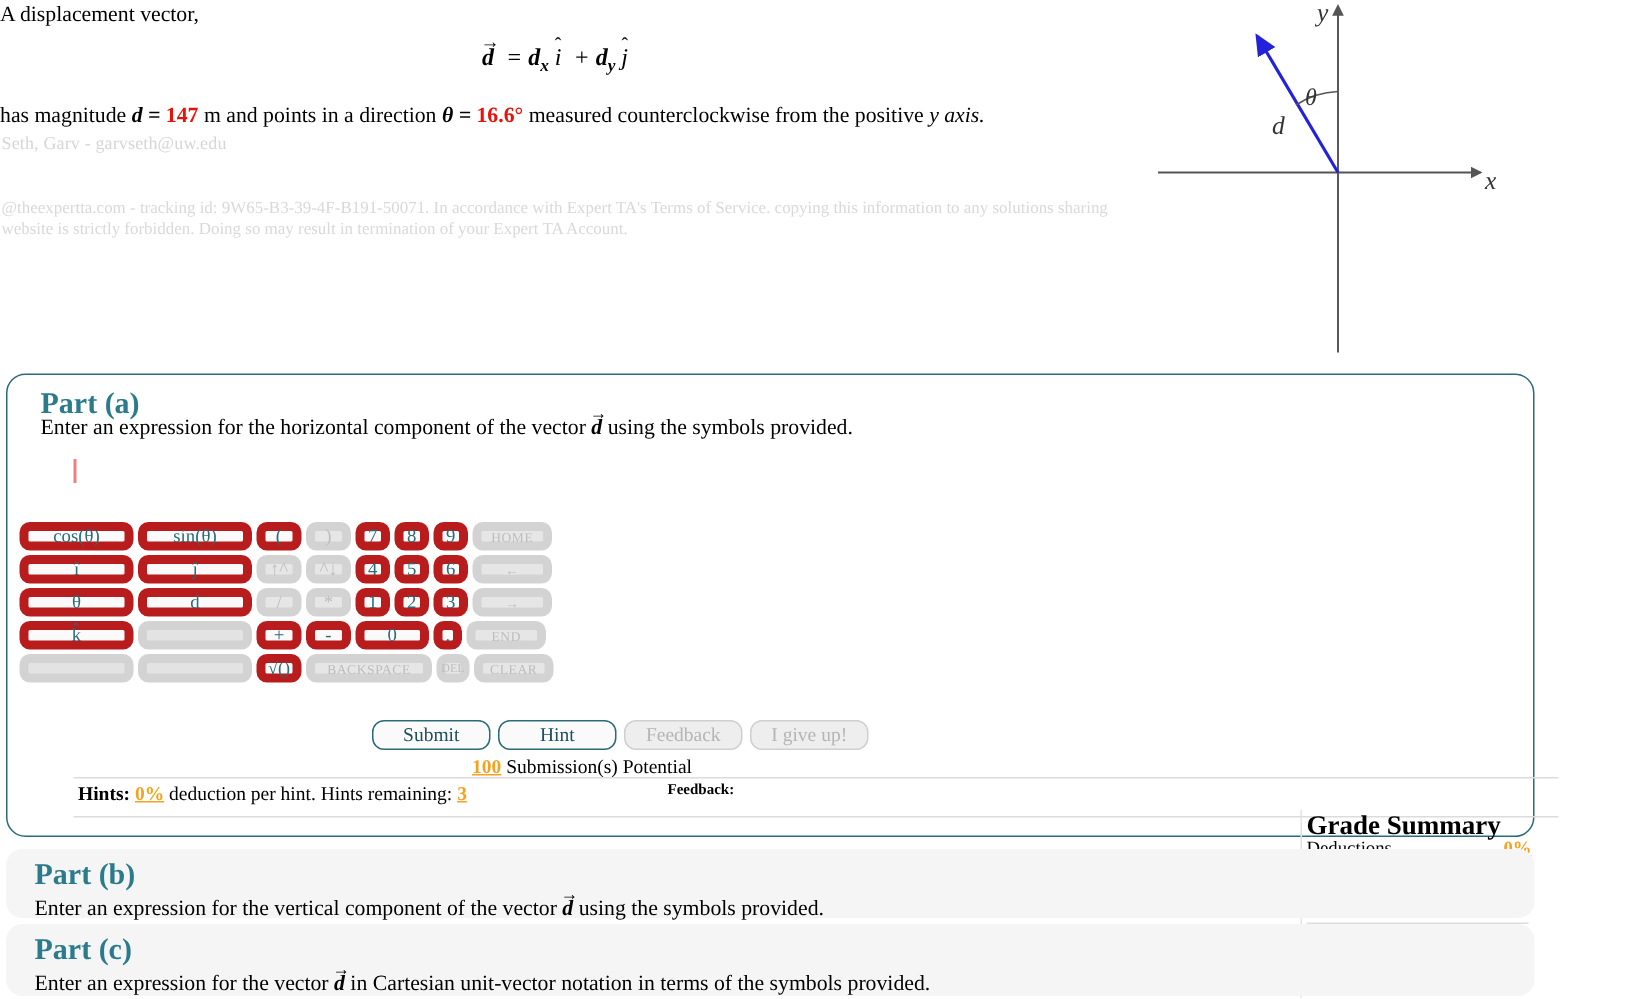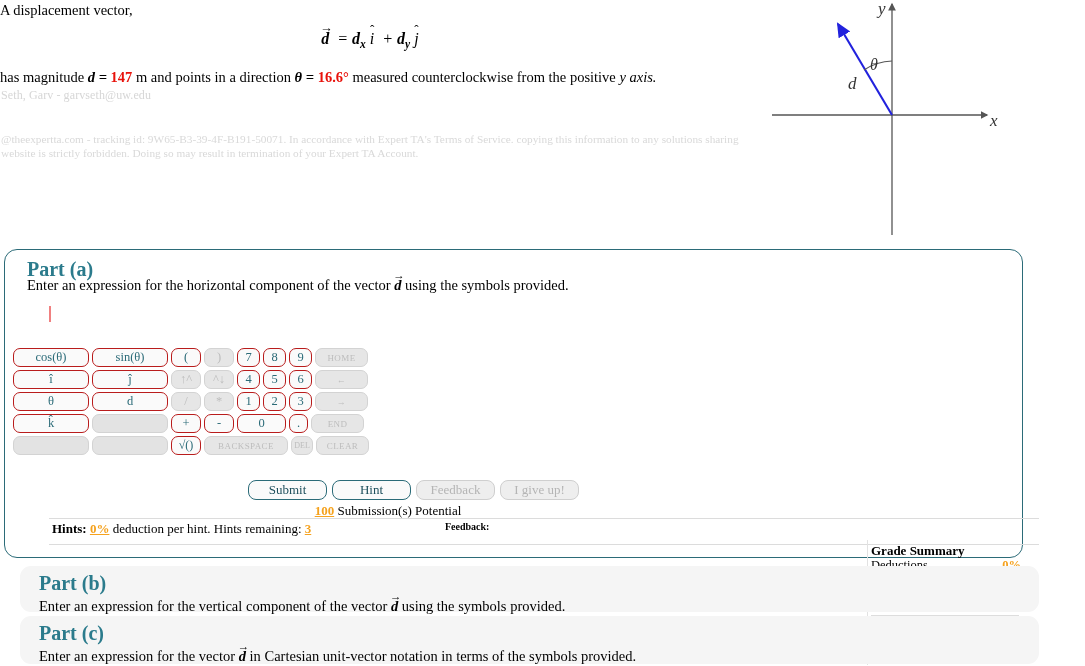--- a/index.html
+++ b/index.html
@@ -78,21 +78,21 @@
   }
   .caret {
     position: absolute; left: 44px; top: 56px; width: 1.6px; height: 16px;
     background: #f08080;
   }
 
   
   .keypad { position: absolute; left: 8px; top: 98px; }
   .krow { display: flex; margin-bottom: 3px; }
   .key {
-    height: 19px; border: 1px solid #b91c1c; border-radius: 7px;
+    height: 19px; border: 6px solid #b91c1c; border-radius: 7px;
     background: #fafafa; color: #2b6b78;
     font-family: "Liberation Serif", serif; font-size: 12.5px;
     display: flex; align-items: center; justify-content: center;
     margin-right: 3px; box-sizing: border-box; cursor: pointer;
     user-select: none; white-space: nowrap;
   }
   .key.dis {
     border-color: #d3d3d3; background: #e6e6e6; color: #bdbdbd; cursor: default;
   }
   .key.blank { border-color: #d3d3d3; background: #e3e3e3; }
@@ -126,31 +126,31 @@
 
   .hints-rule-top { position: absolute; left: 44px; top: 268px; width: 990px; height: 1px; background: #dcdcdc; }
   .hints-line { position: absolute; left: 47px; top: 271px; font-size: 13px; }
   .hints-line b { font-weight: bold; }
   .feedback-label { position: absolute; left: 440px; top: 271px; font-size: 10px; font-weight: bold; }
   .hints-rule-bot { position: absolute; left: 44px; top: 294px; width: 990px; height: 1px; background: #dcdcdc; }
 
   
   .grade { position: absolute; left: 866px; top: 293px; width: 150px; font-size: 12.5px; line-height: 15px; }
   .grade-sep { position: absolute; left: 862px; top: 290px; width: 1px; height: 125px; background: #e2e2e2; }
-  .g-head { font-weight: bold; font-size: 13px; }
+  .g-head { font-weight: bold; font-size: 18px; }
   .g-row { display: flex; justify-content: space-between; }
   .g-bold { font-weight: bold; }
   .g-gap { height: 10px; }
   .g-link { color: #2b7b8c; font-weight: bold; }
   .g-sub { margin-top: 1px; }
   .g-rule { width: 148px; height: 1px; background: #dddddd; margin: 2px 0 1px 0; }
 
   
   .part-collapsed {
-    position: absolute; left: 20px; width: 1019px;
+    position: absolute; left: 4px; width: 1019px;
     background: #f5f5f5; border-radius: 11px; box-sizing: border-box;
     padding: 6px 0 6px 0;
   }
   .pc-title { margin-left: 19px; }
   .pc-prompt { margin-left: 19px; margin-top: 3px; font-size: 14.5px; }
   .part-b { top: 566px; height: 46px; }
   .part-c { top: 616px; height: 48px; }
 </style>
 </head>
 <body>

